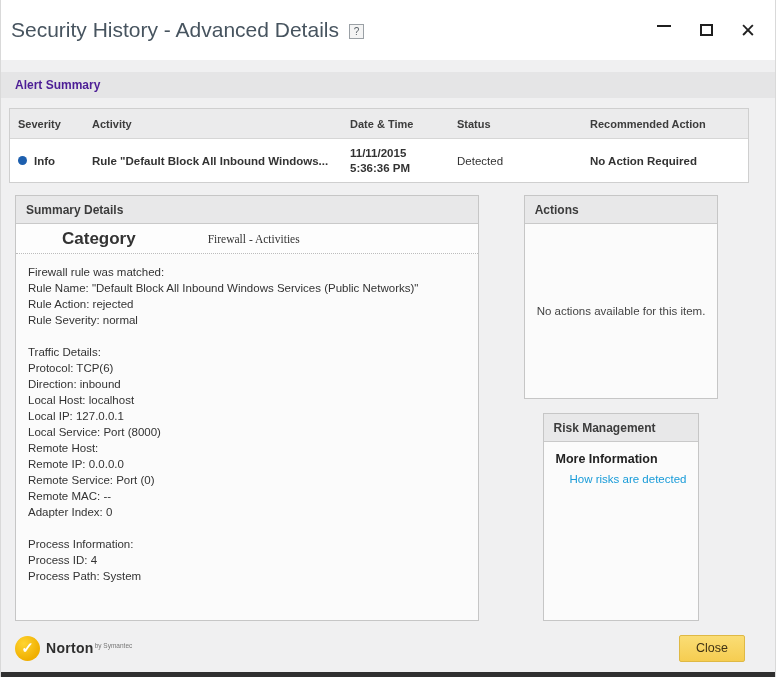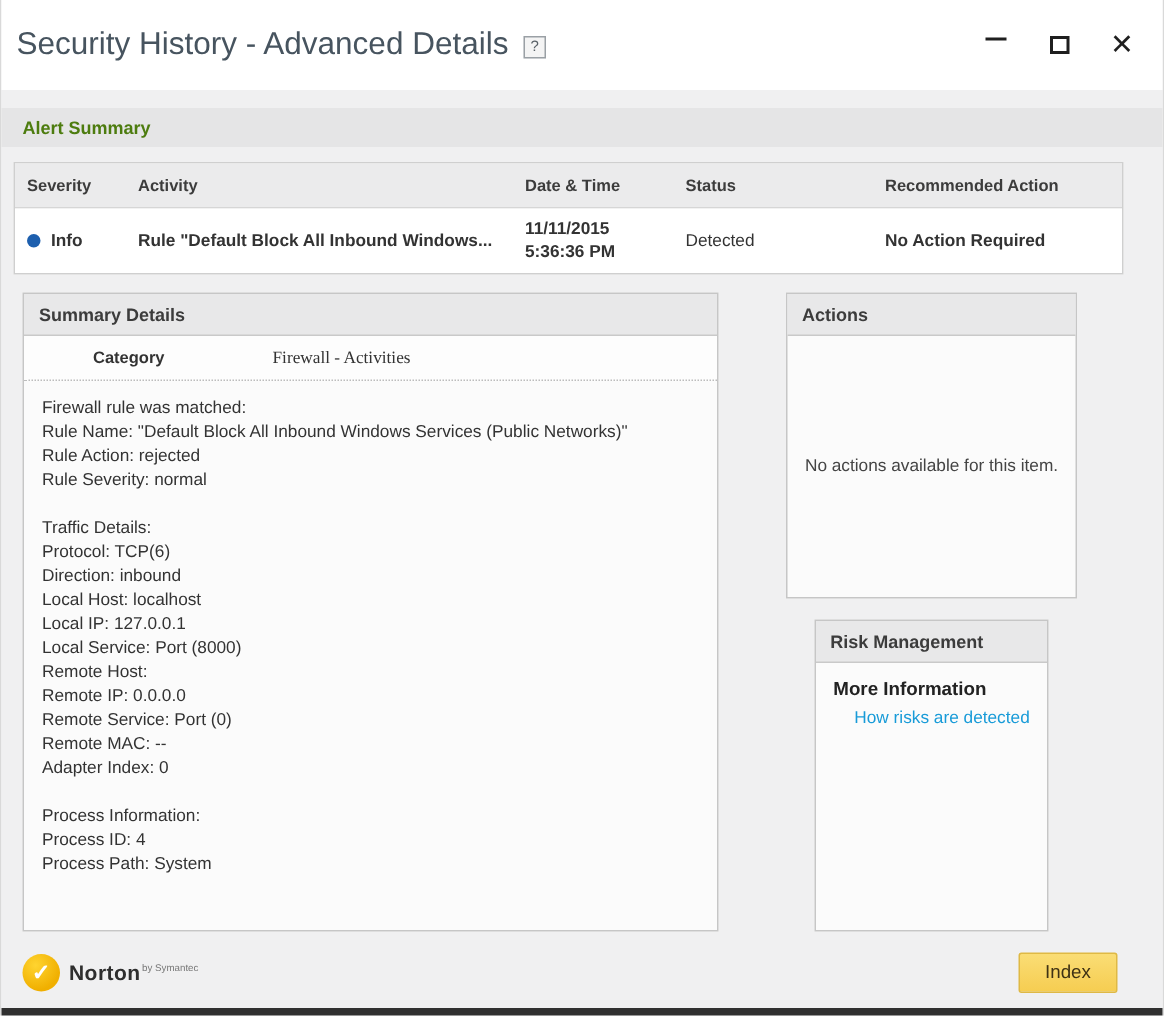--- a/index.html
+++ b/index.html
@@ -63,21 +63,21 @@
     position: relative;
     padding-top: 12px;
   }
   .alert-summary-bar {
     height: 26px;
     background: #e5e5e6;
     display: flex; align-items: center;
     padding-left: 14px;
     font-size: 12px;
     font-weight: bold;
-    color: #4d7c0f;
+    color: #4c1d95;
   }
   
   .summary-table {
     margin: 10px 0 0 8px;
     width: 740px;
     border: 1px solid #cfcfcf;
     background: #ffffff;
   }
   .trow { display: flex; }
   .thead {
@@ -129,21 +129,21 @@
     flex: none;
   }
   .adv-panel { width: 464px; height: 426px; }
   .category-row {
     height: 30px;
     border-bottom: 1px dotted #bcbcbc;
     display: flex; align-items: center;
     background: #fdfdfd;
     flex: none;
   }
-  .cat-label { font-weight: bold; font-size: 11px; color: #333; margin-left: 46px; }
+  .cat-label { font-weight: bold; font-size: 17px; color: #333; margin-left: 46px; }
   .cat-value { font-size: 11.5px; color: #333; margin-left: 72px; font-family: Liberation Serif, serif; }
   .details-text {
     flex: 1;
     padding: 10px 12px;
     font-size: 11.5px;
     line-height: 16px;
     color: #333;
     white-space: pre-line;
     overflow: hidden;
   }
@@ -302,19 +302,19 @@
     </div>
 
     <div class="footer">
       <div class="norton-logo">
         <span class="logo-circle">✓</span>
         <span class="logo-text">
           <span class="brand-name">Norton</span>
           <span class="brand-sub">by Symantec</span>
         </span>
       </div>
-      <button class="close-btn">Index</button>
+      <button class="close-btn">Close</button>
     </div>
 
   </div>
 
   <div class="bottom-strip"></div>
 </div>
 
 </body></html>

